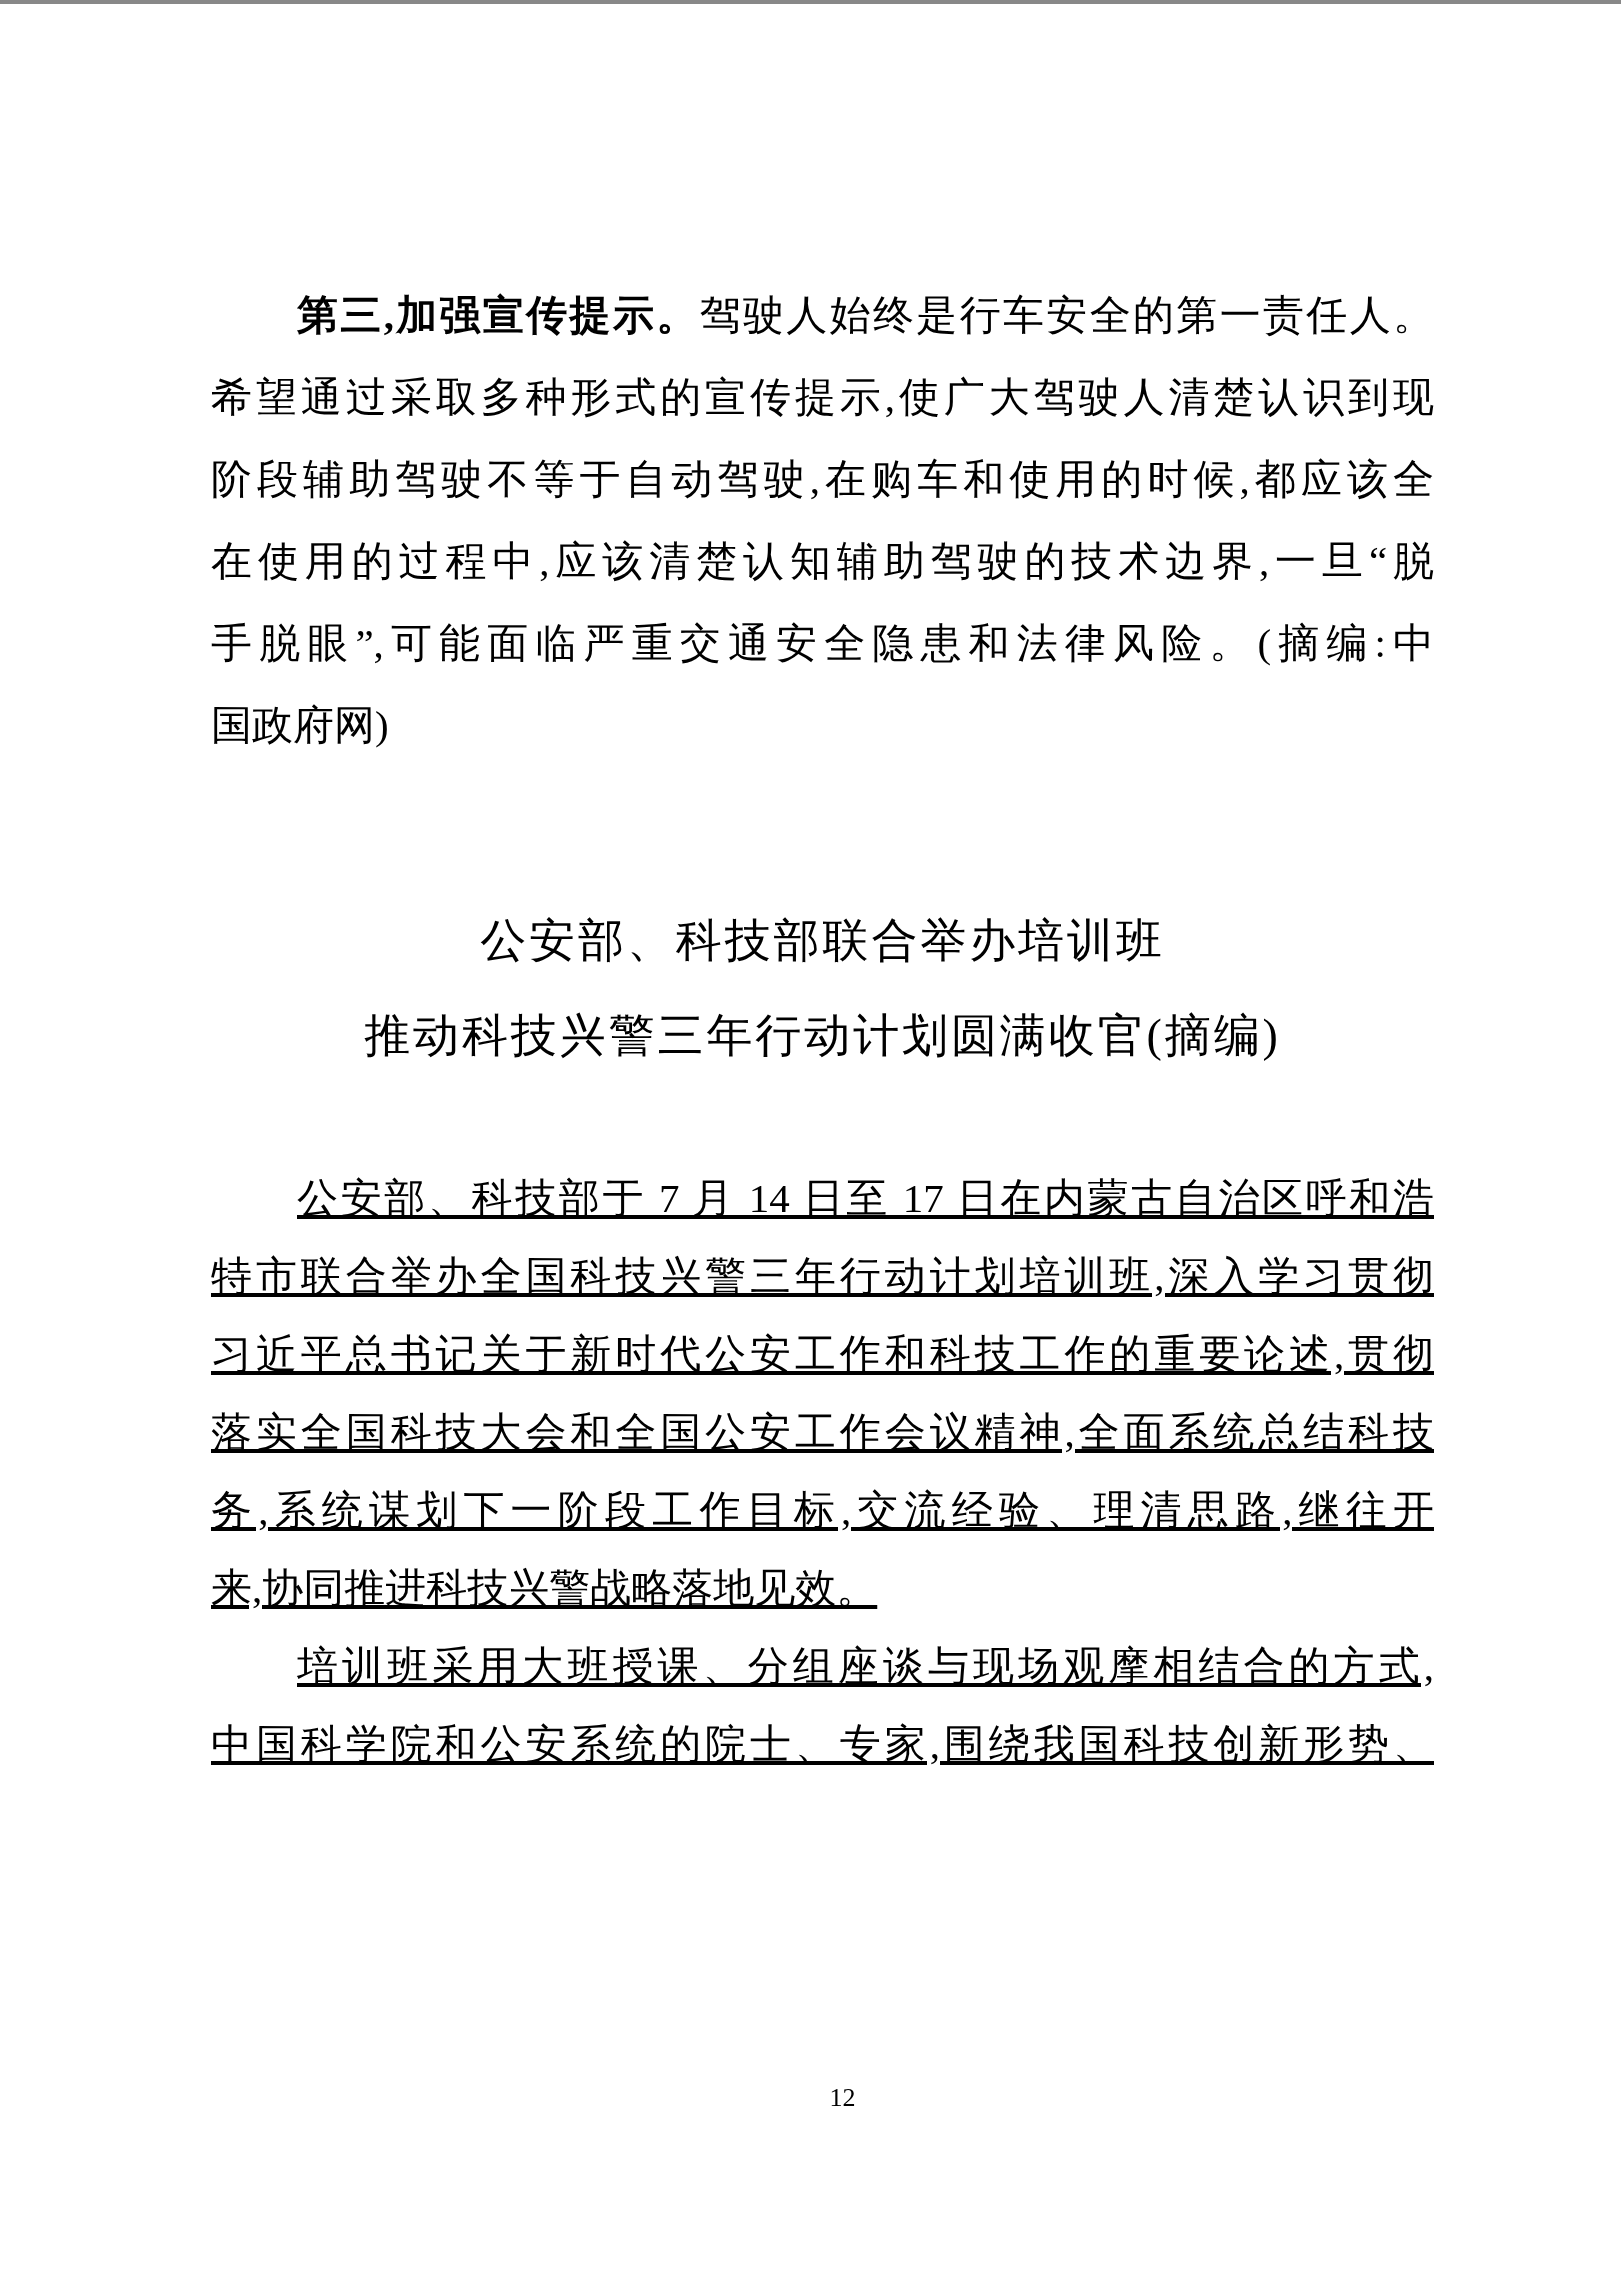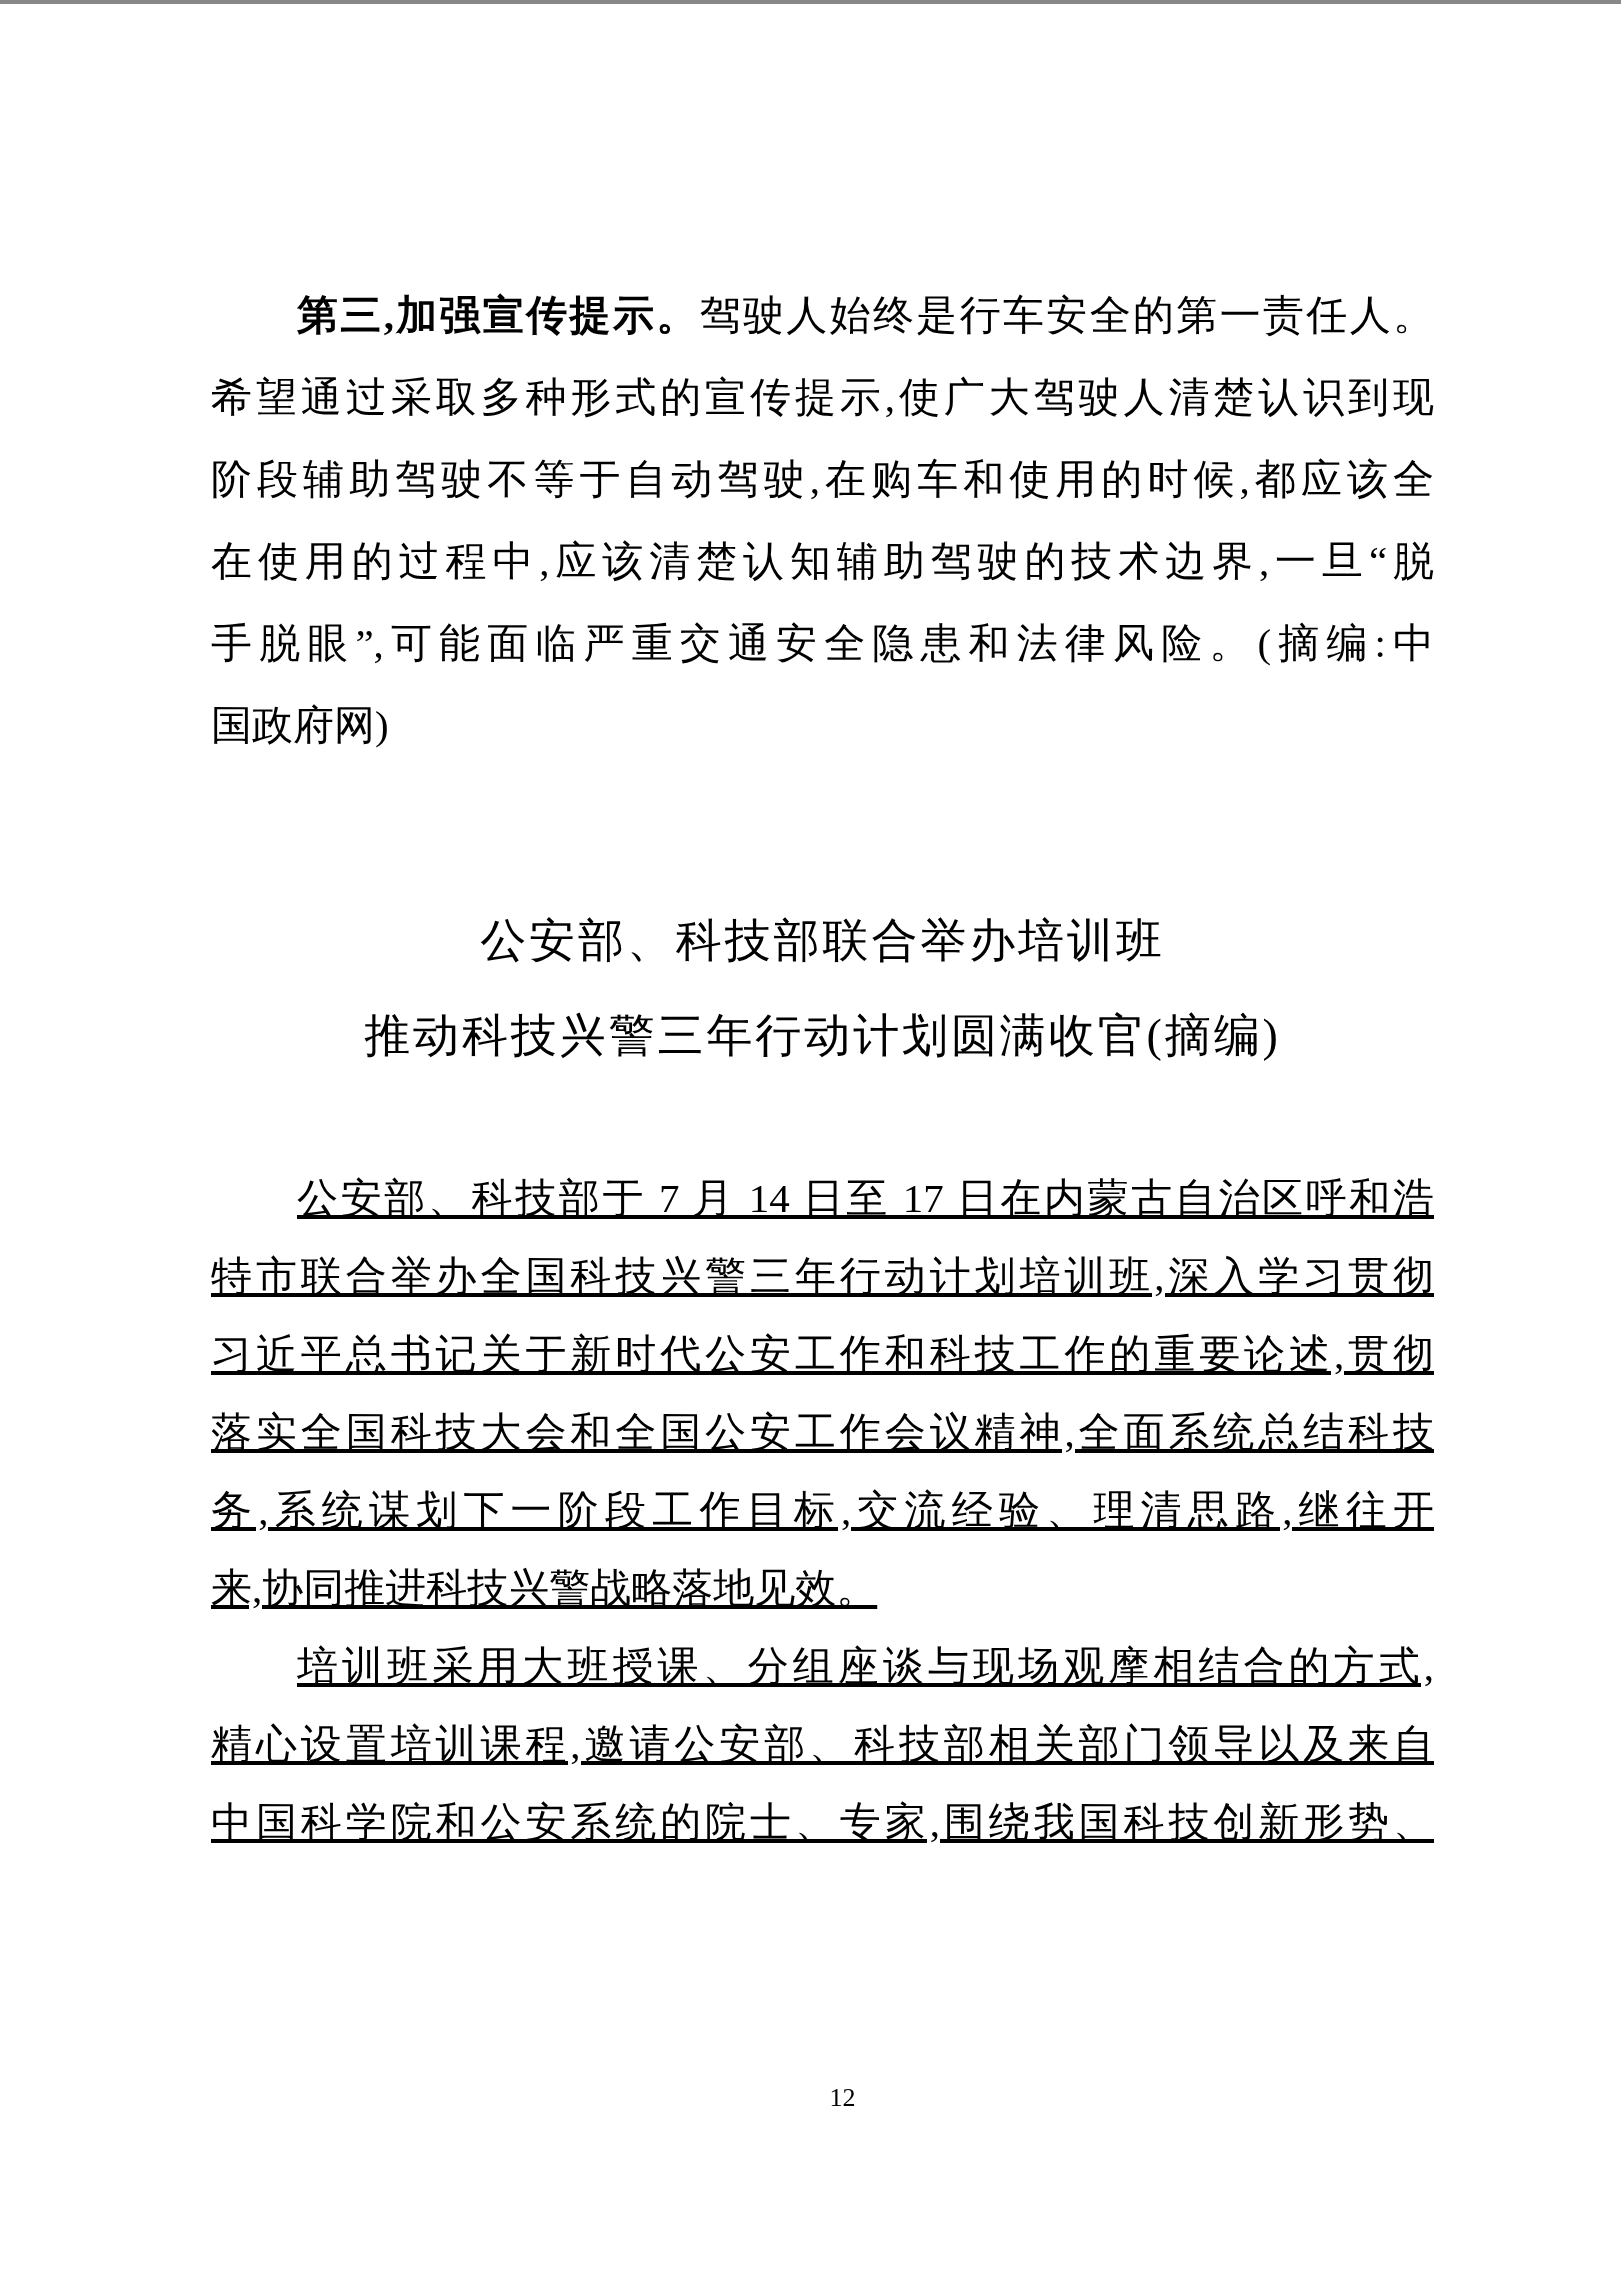--- a/index.html
+++ b/index.html
@@ -79,21 +79,20 @@
       <div class="line indent">公安部、科技部于 7 月 14 日至 17 日在内蒙古自治区呼和浩</div>
       <div class="line">特市联合举办全国科技兴警三年行动计划培训班,深入学习贯彻</div>
       <div class="line">习近平总书记关于新时代公安工作和科技工作的重要论述,贯彻</div>
       <div class="line">落实全国科技大会和全国公安工作会议精神,全面系统总结科技</div>
       <div class="line">务,系统谋划下一阶段工作目标,交流经验、理清思路,继往开</div>
       <div class="line endline">来,协同推进科技兴警战略落地见效。</div>
     </div>
 
     <div class="paragraph lh80">
       <div class="line indent">培训班采用大班授课、分组座谈与现场观摩相结合的方式,</div>
-      <div class="line">精心设置培训课程,邀请公安部、科技部相关部门领导以及来自</div>
       <div class="line">中国科学院和公安系统的院士、专家,围绕我国科技创新形势、</div>
     </div>
 
   </div>
 
   <div class="page-number">12</div>
 </div>
 
 
 </body></html>

